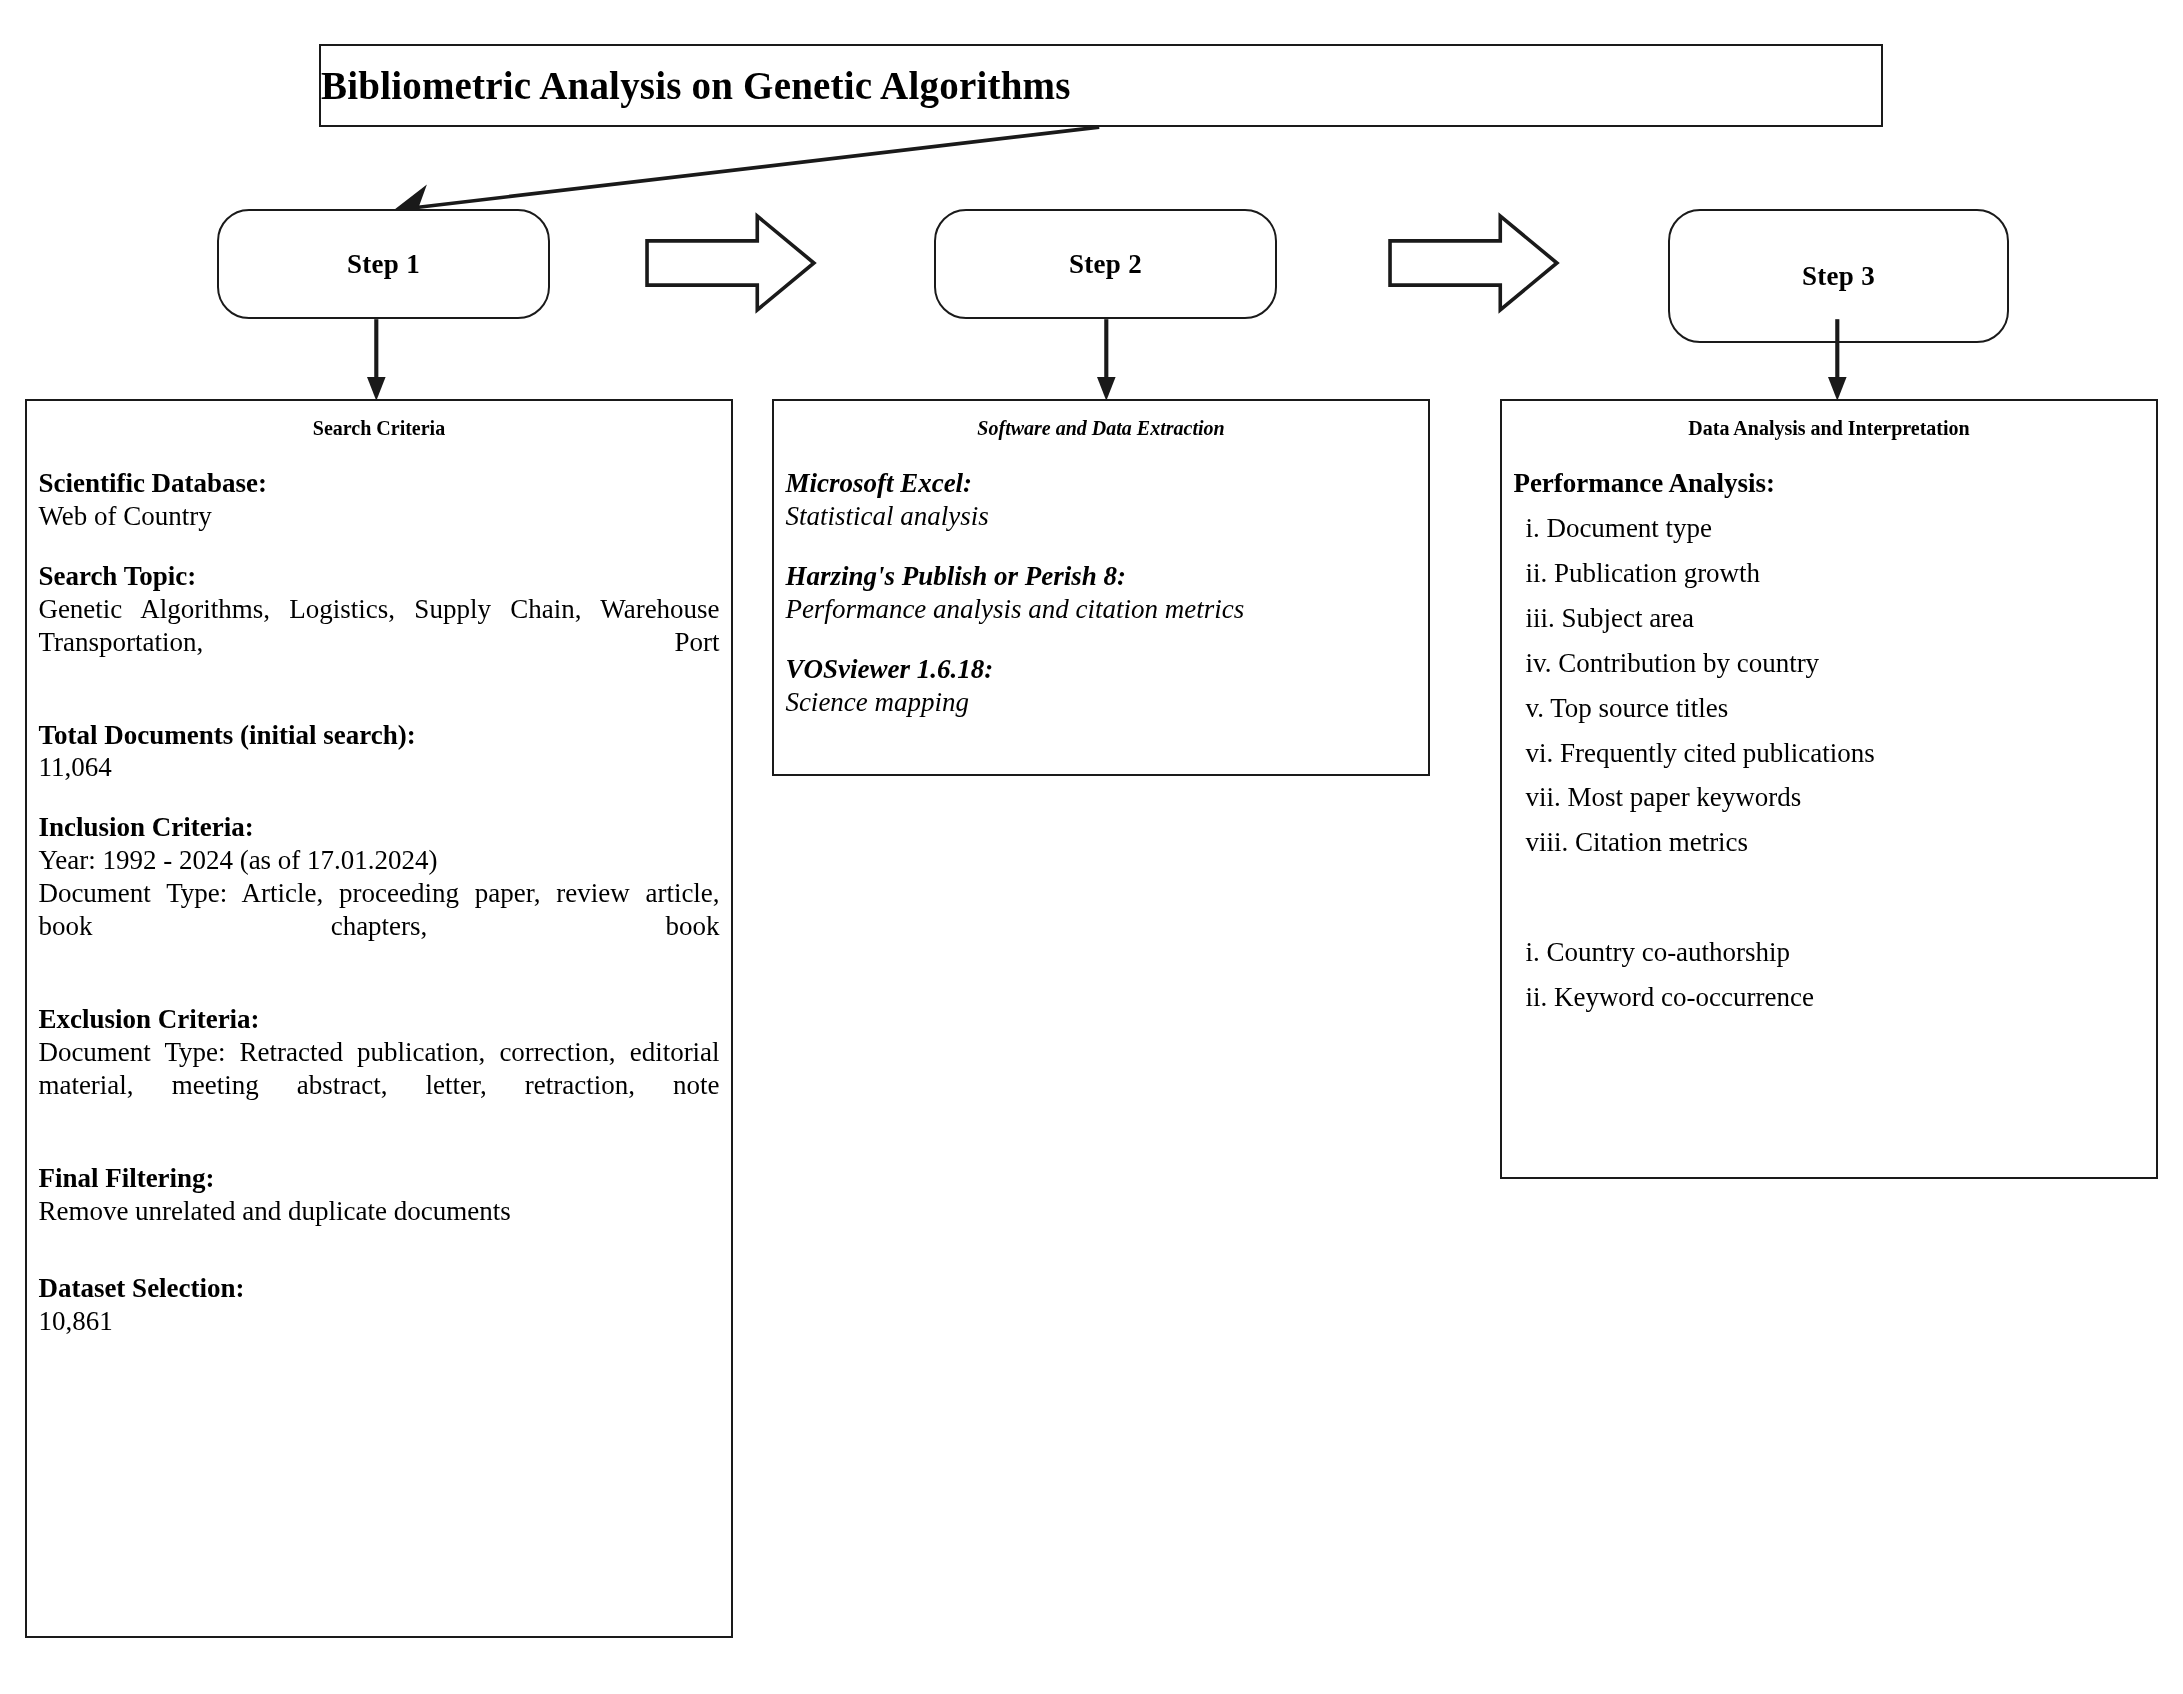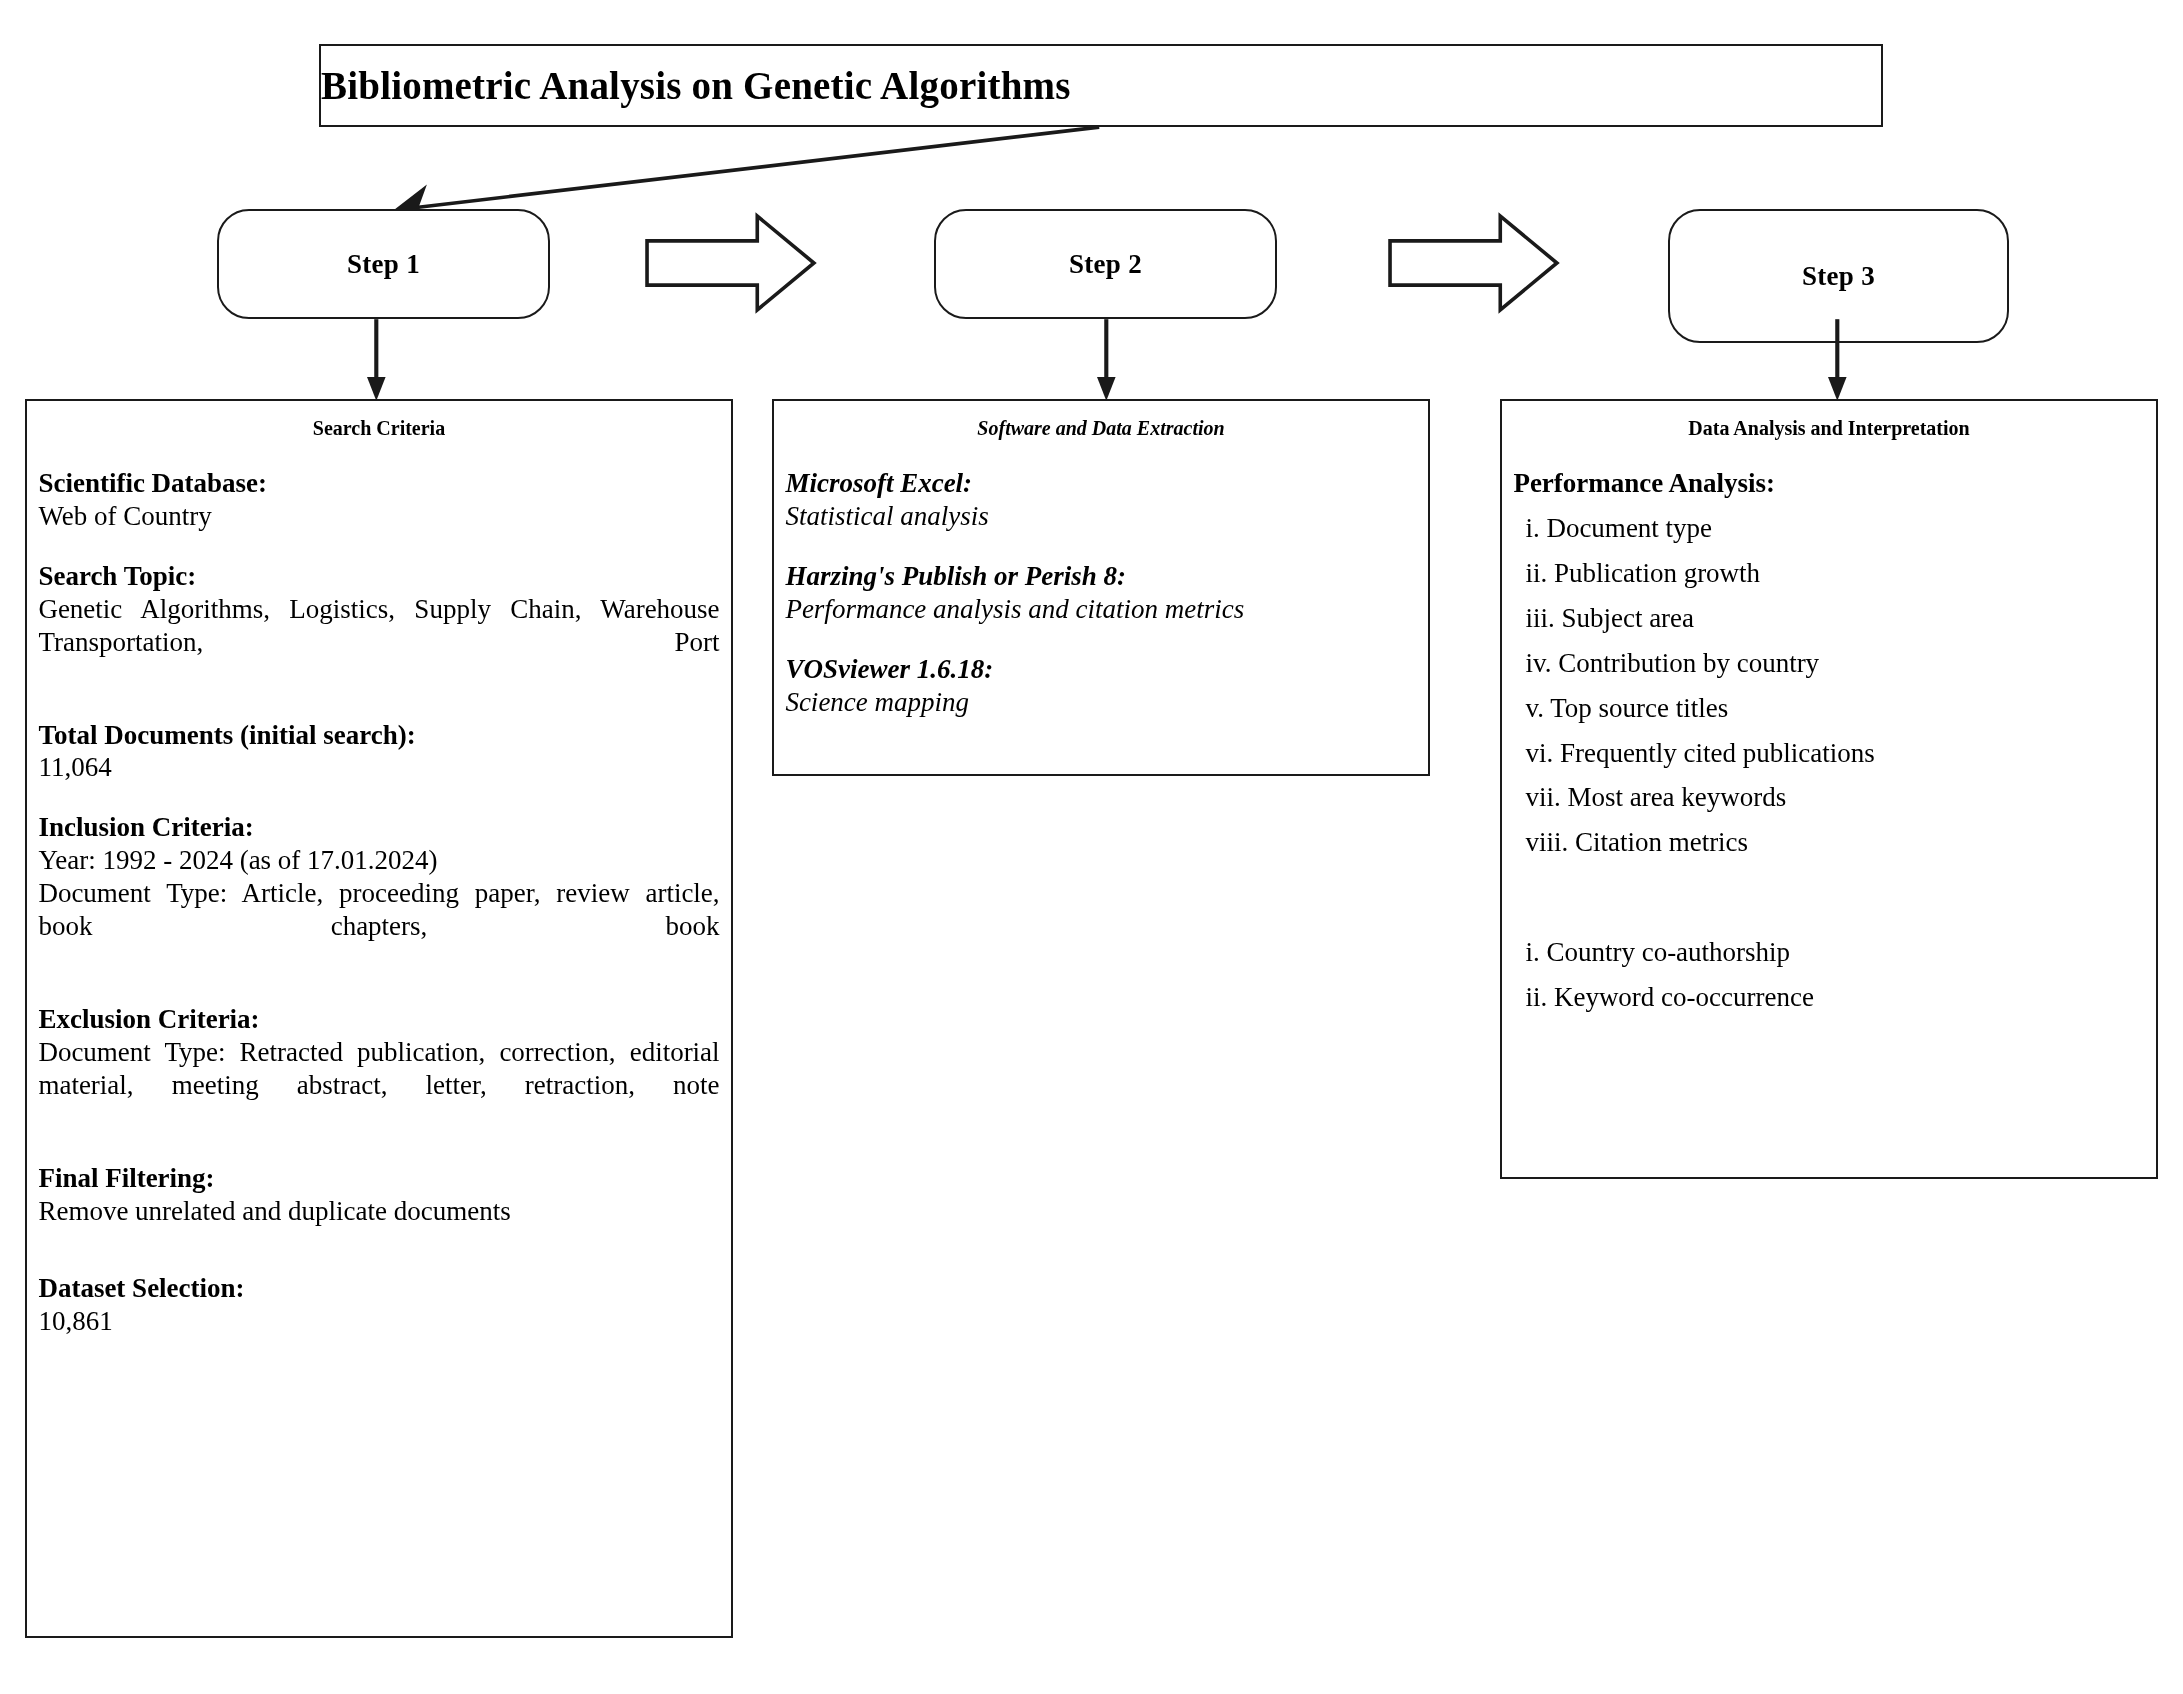--- a/index.html
+++ b/index.html
@@ -227,21 +227,21 @@
     <div class="col-head">Data Analysis and Interpretation</div>
 
     <div class="blk">
       <div class="lbl">Performance Analysis:</div>
       <div class="list-item">i. Document type</div>
       <div class="list-item">ii. Publication growth</div>
       <div class="list-item">iii. Subject area</div>
       <div class="list-item">iv. Contribution by country</div>
       <div class="list-item">v. Top source titles</div>
       <div class="list-item">vi. Frequently cited publications</div>
-      <div class="list-item">vii. Most area keywords</div>
+      <div class="list-item">vii. Most paper keywords</div>
       <div class="list-item">viii. Citation metrics</div>
     </div>
 
     <div class="blk" style="margin-top:77px;">
       <div class="list-item">i. Country co-authorship</div>
       <div class="list-item">ii. Keyword co-occurrence</div>
     </div>
   </div>
 
 </div>

